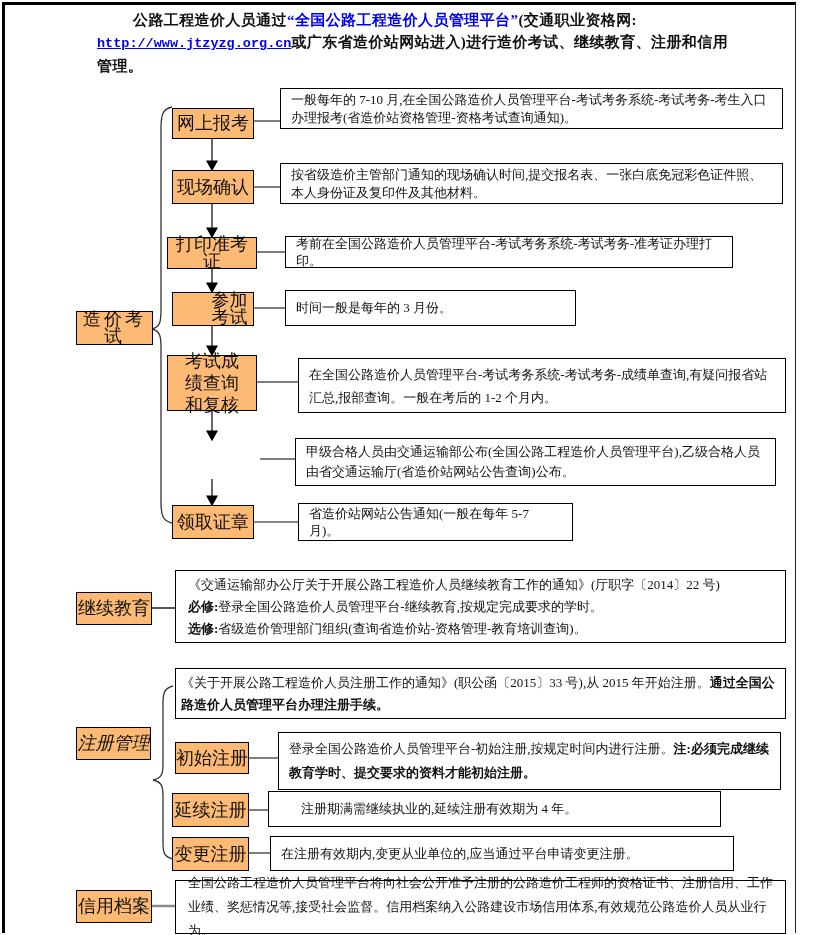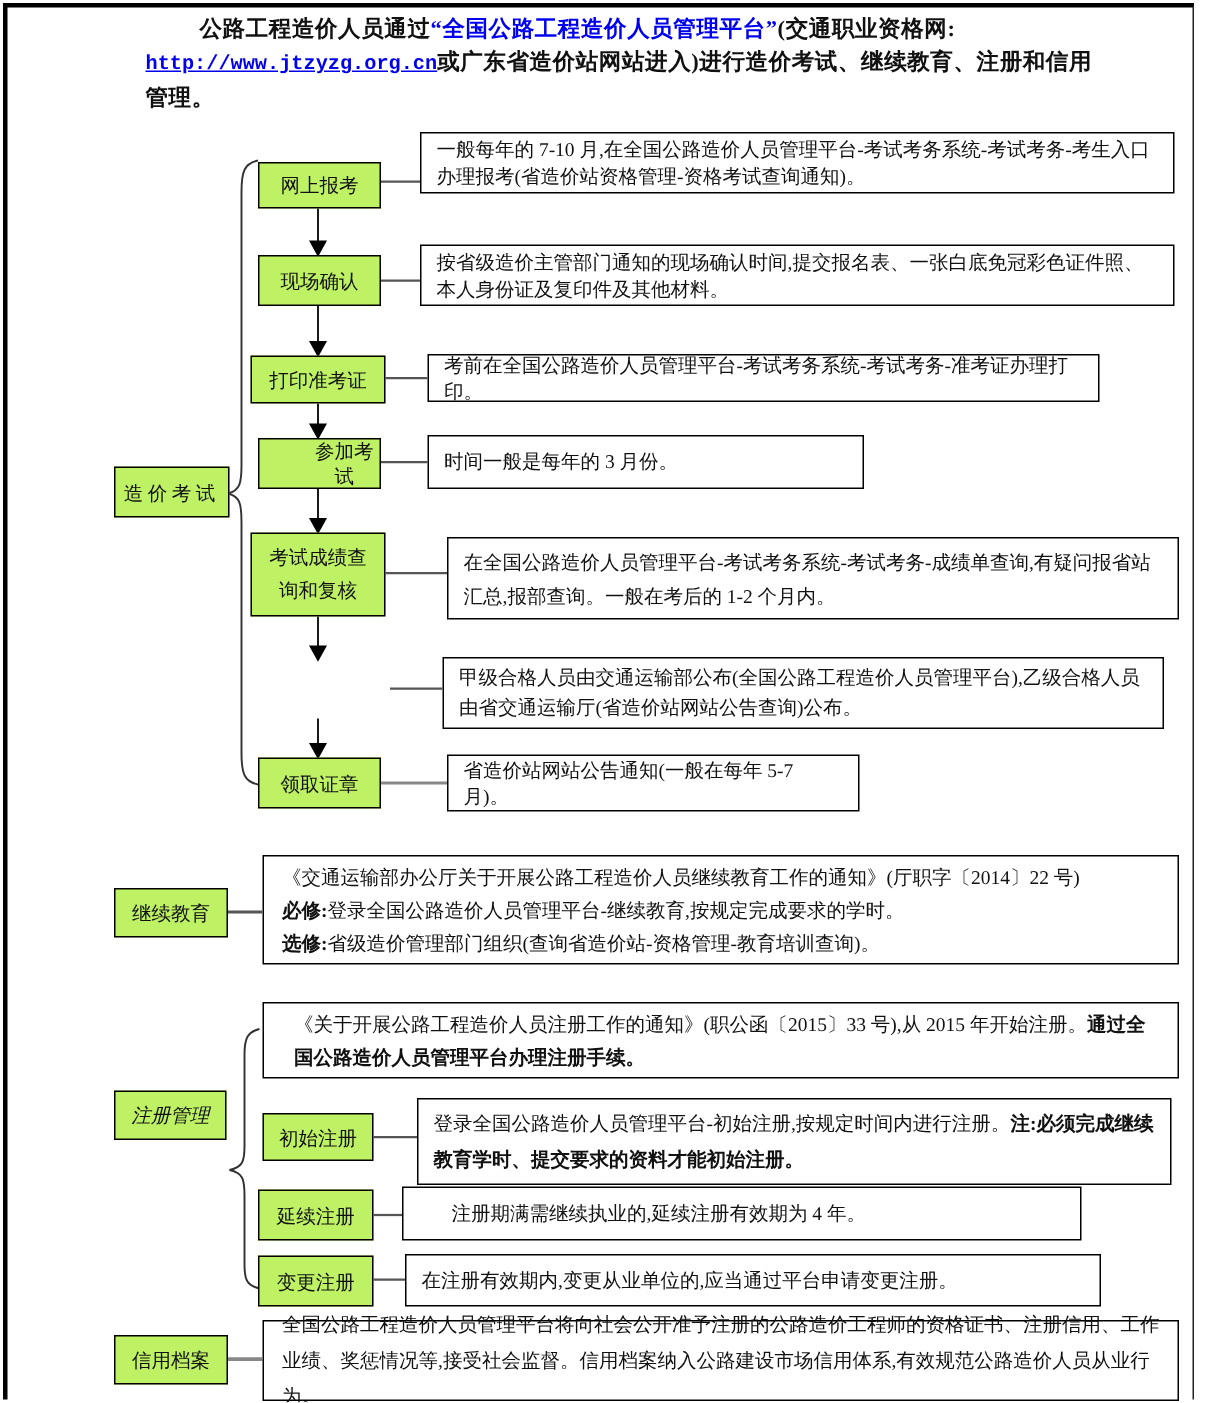--- a/index.html
+++ b/index.html
@@ -19,23 +19,23 @@
   .hline{white-space:nowrap;}
   .indent{display:inline-block;width:36px;}
   .blue{color:#0000EE;}
   .url{
     color:#0000EE;text-decoration:underline;
     font-family:"Liberation Mono","DejaVu Sans Mono",monospace;
     font-size:13.5px;font-weight:bold;letter-spacing:0;
   }
   svg.overlay{position:absolute;left:0;top:0;pointer-events:none;}
   .box{
-    position:absolute;border:1px solid #000;background:#bef264;box-sizing:border-box;
+    position:absolute;border:1px solid #000;background:#fdba74;box-sizing:border-box;
     display:flex;align-items:center;justify-content:center;text-align:center;
-    font-size:13px;line-height:17px;
+    font-size:18px;line-height:17px;
   }
   .stepbox{border-width:1.4px;}
   .labelbox{letter-spacing:3px;}
   .descbox{
     position:absolute;border:1px solid #000;background:#fff;box-sizing:border-box;
     display:flex;align-items:center;text-align:left;
     font-size:13px;line-height:17.5px;padding:2px 10px;
     word-break:break-all;
   }
   .lh18{line-height:18px;}
@@ -132,21 +132,21 @@
 
   <div class="box" style="left:76px;top:592px;width:76px;height:33px;">继续教育</div>
   <div class="descbox lh22" style="left:175px;top:570px;width:611px;height:73px;padding:3px 12px;">
     <div>
       <div>《交通运输部办公厅关于开展公路工程造价人员继续教育工作的通知》(厅职字〔2014〕22 号)</div>
       <div><b>必修:</b><span>登录全国公路造价人员管理平台-继续教育,按规定完成要求的学时。</span></div>
       <div><b>选修:</b><span>省级造价管理部门组织(查询省造价站-资格管理-教育培训查询)。</span></div>
     </div>
   </div>
 
-  <div class="descbox lh22" style="left:175px;top:668px;width:611px;height:51px;padding:2px 20px;">
+  <div class="descbox lh22" style="left:175px;top:668px;width:611px;height:51px;padding:2px 5px;">
     <span><span>《关于开展公路工程造价人员注册工作的通知》(职公函〔2015〕33 号),从 2015 年开始注册。</span><b>通过全国公路造价人员管理平台办理注册手续。</b></span>
   </div>
 
   <div class="box" style="left:76px;top:727px;width:75px;height:33px;font-style:italic;">注册管理</div>
 
   <div class="box stepbox" style="left:175px;top:742px;width:74px;height:32px;">初始注册</div>
   <div class="descbox lh24" style="left:278px;top:732px;width:503px;height:58px;">
     <span><span>登录全国公路造价人员管理平台-初始注册,按规定时间内进行注册。</span><b>注:必须完成继续教育学时、提交要求的资料才能初始注册。</b></span>
   </div>
 

